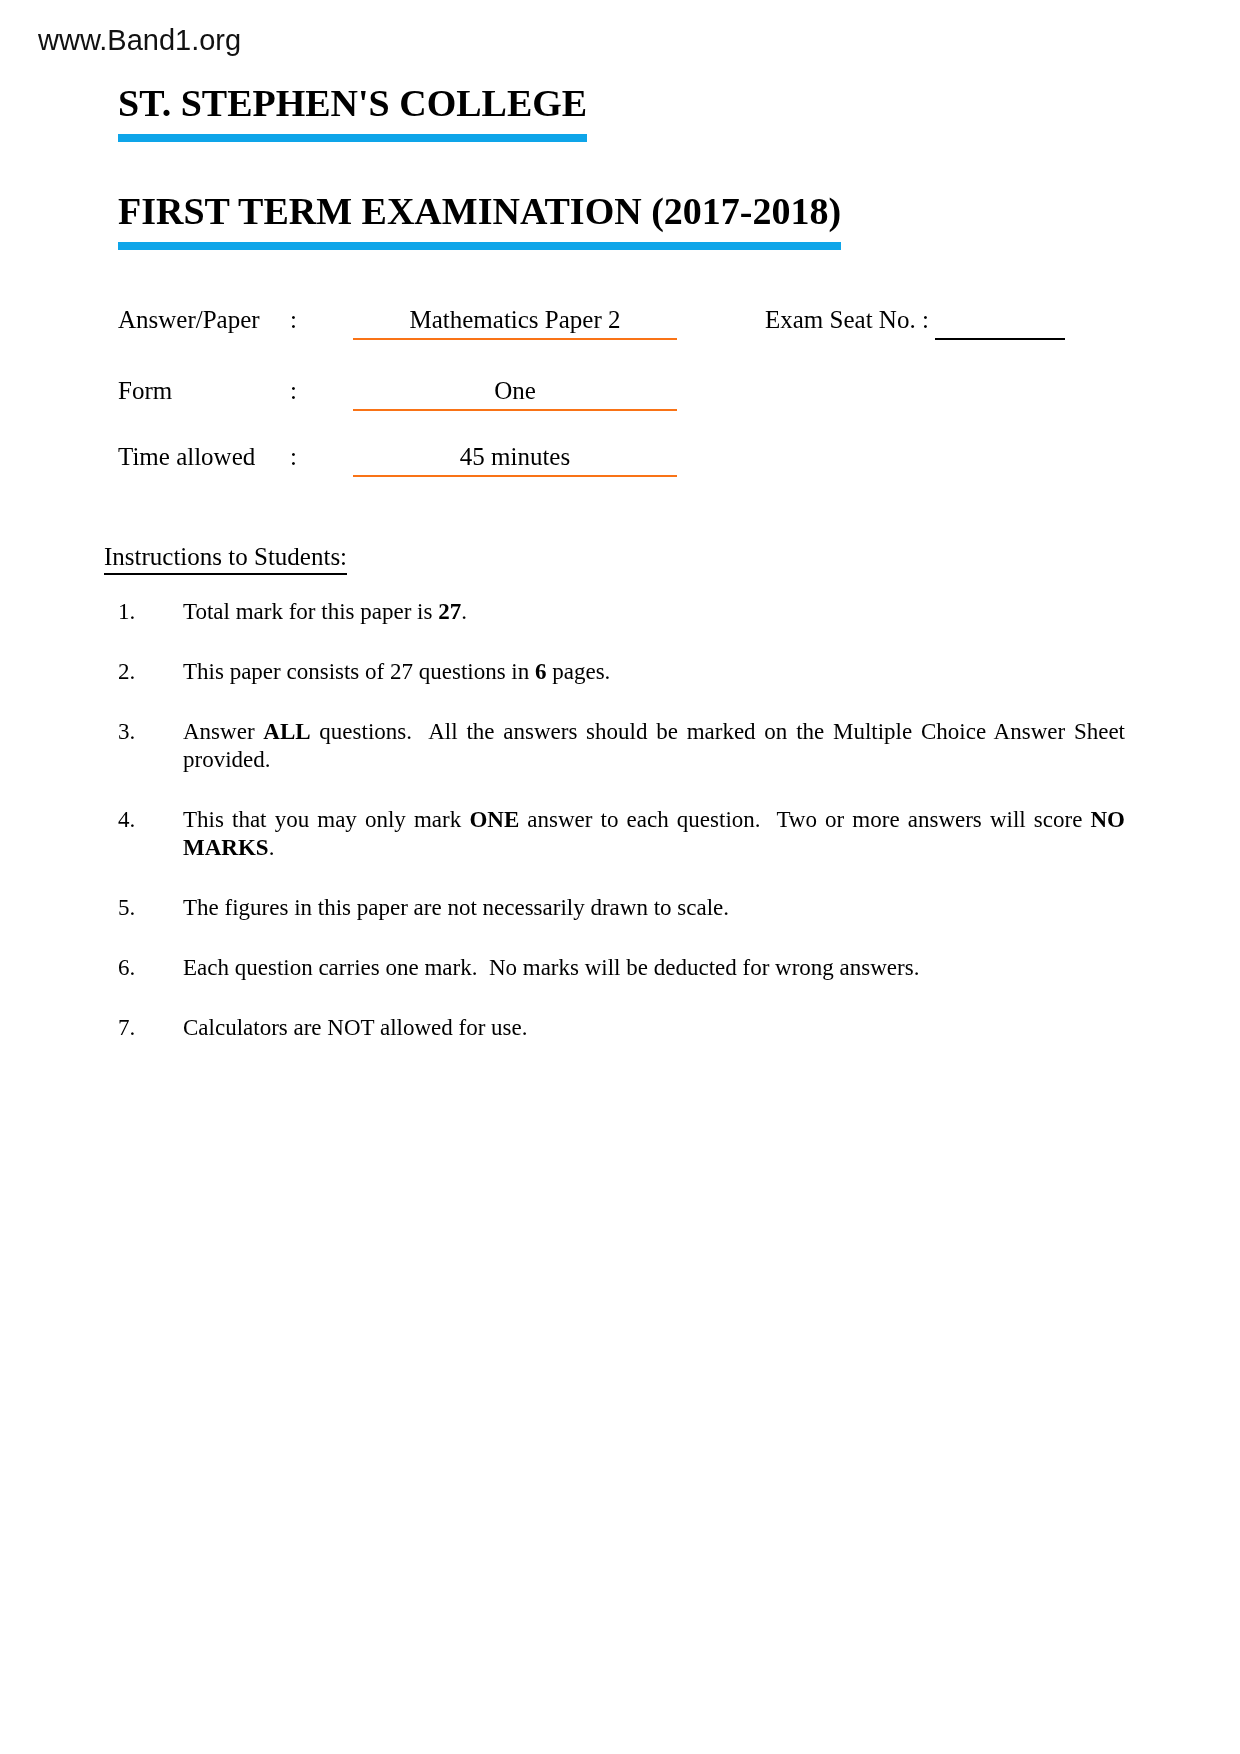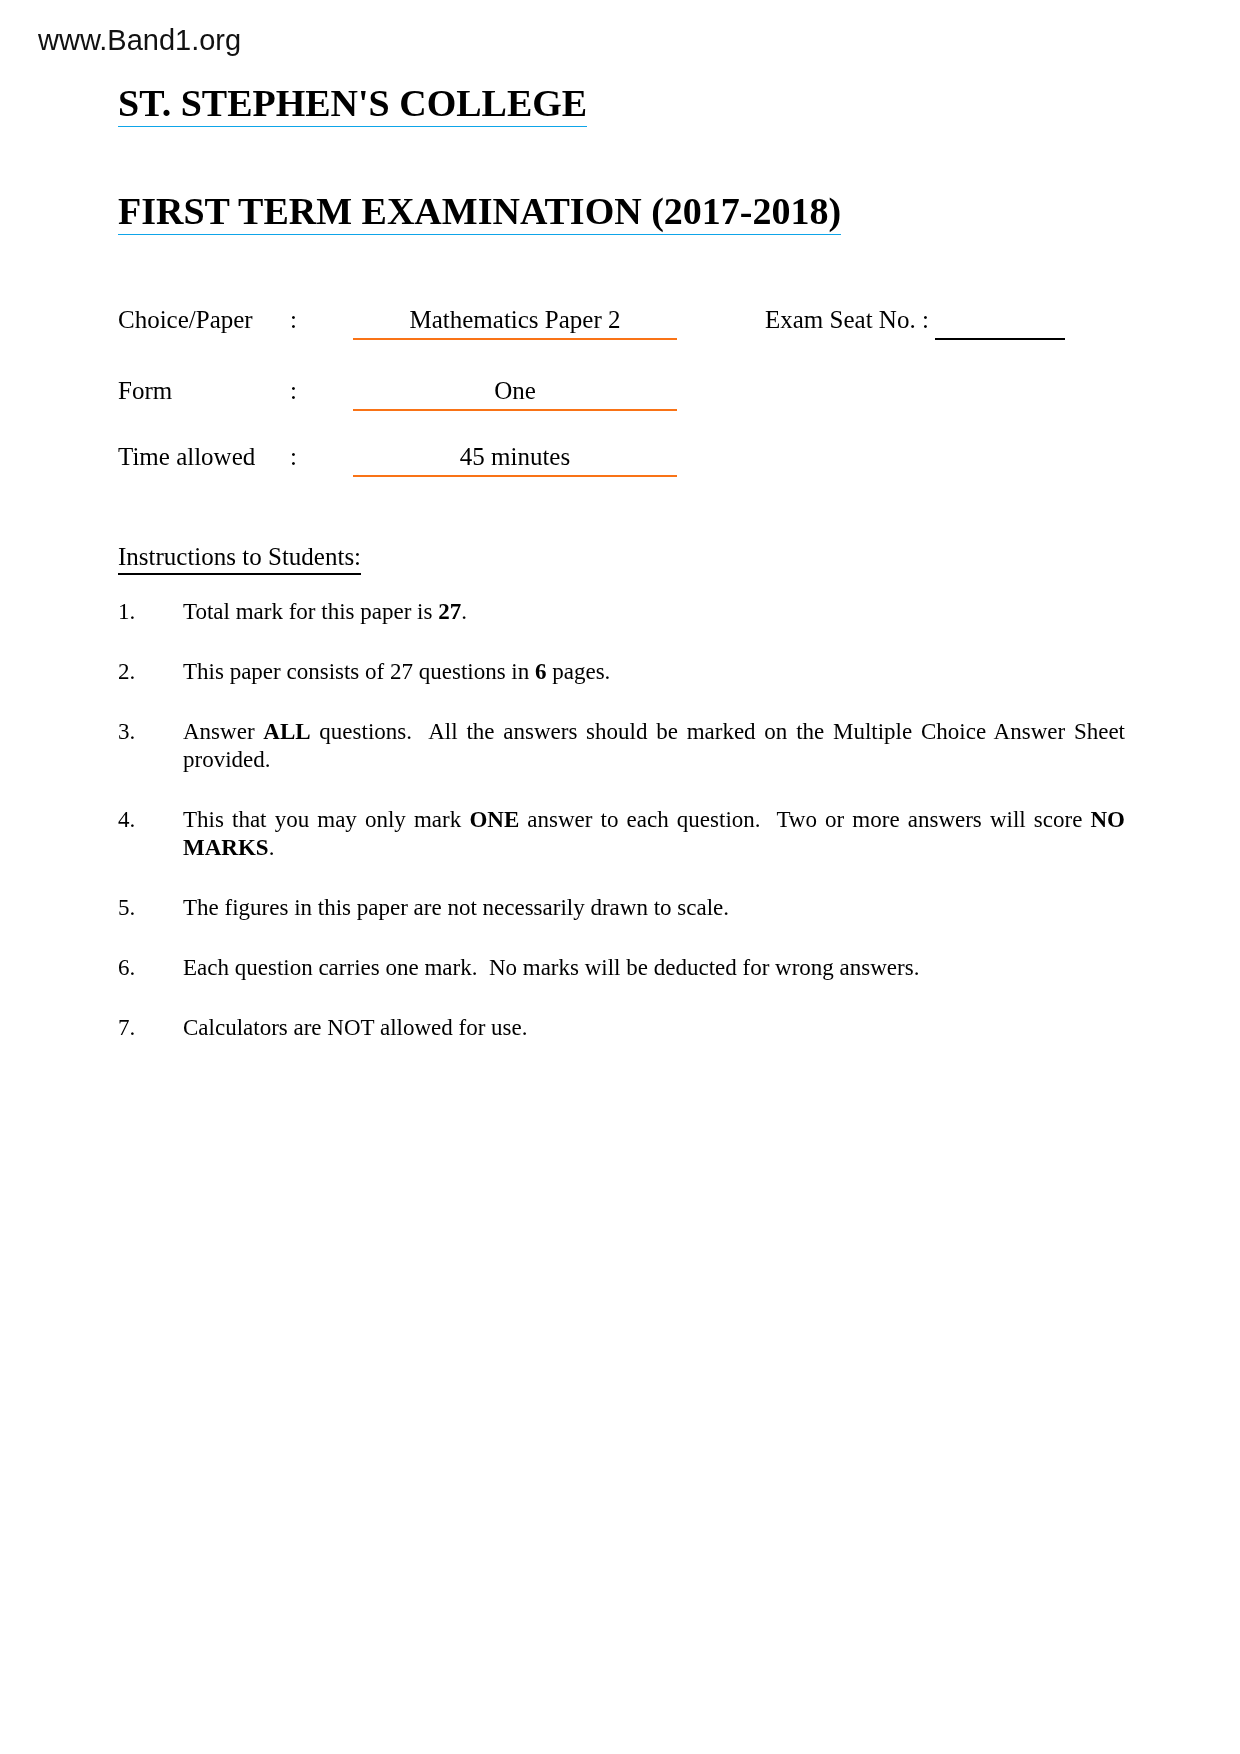--- a/index.html
+++ b/index.html
@@ -27,22 +27,22 @@
   .title {
     position: absolute;
     left: 118px;
     font-size: 38px;
     font-weight: bold;
     line-height: 1.05;
     white-space: nowrap;
   }
   .title .u {
     display: inline-block;
-    border-bottom: 1px solid #0ea5e9;
-    padding-bottom: 2px;
+    border-bottom: 8px solid #0ea5e9;
+    padding-bottom: 10px;
   }
   .school-title { top: 84px; }
   .exam-title  { top: 192px; }
 
   .frow {
     position: absolute;
     left: 118px;
     font-size: 25px;
     white-space: nowrap;
     line-height: 30px;
@@ -63,21 +63,21 @@
   .blank {
     display: inline-block;
     width: 130px;
     border-bottom: 2px solid #000;
     padding-bottom: 3px;
   }
   .blank::before { content: "\00a0"; }
 
   .ins-heading {
     position: absolute;
-    left: 118px;
+    left: 104px;
     top: 543px;
     font-size: 25px;
   }
   .ins-heading .u {
     display: inline-block;
     border-bottom: 2px solid #000;
     padding-bottom: 2px;
   }
   .ins-list {
     position: absolute;
@@ -127,21 +127,21 @@
 
   <div class="title school-title">
     <span class="u">ST. STEPHEN'S COLLEGE</span>
   </div>
 
   <div class="title exam-title">
     <span class="u">FIRST TERM EXAMINATION (2017-2018)</span>
   </div>
 
   <div class="frow row-subject">
-    <span class="lbl">Choice/Paper</span><span class="col">:</span><span class="val">Mathematics Paper 2</span><span class="examseat-lbl">Exam Seat No. :</span> <span class="blank"></span>
+    <span class="lbl">Answer/Paper</span><span class="col">:</span><span class="val">Mathematics Paper 2</span><span class="examseat-lbl">Exam Seat No. :</span> <span class="blank"></span>
   </div>
 
   <div class="frow row-form">
     <span class="lbl">Form</span><span class="col">:</span><span class="val">One</span>
   </div>
 
   <div class="frow row-time">
     <span class="lbl">Time allowed</span><span class="col">:</span><span class="val">45 minutes</span>
   </div>
 

